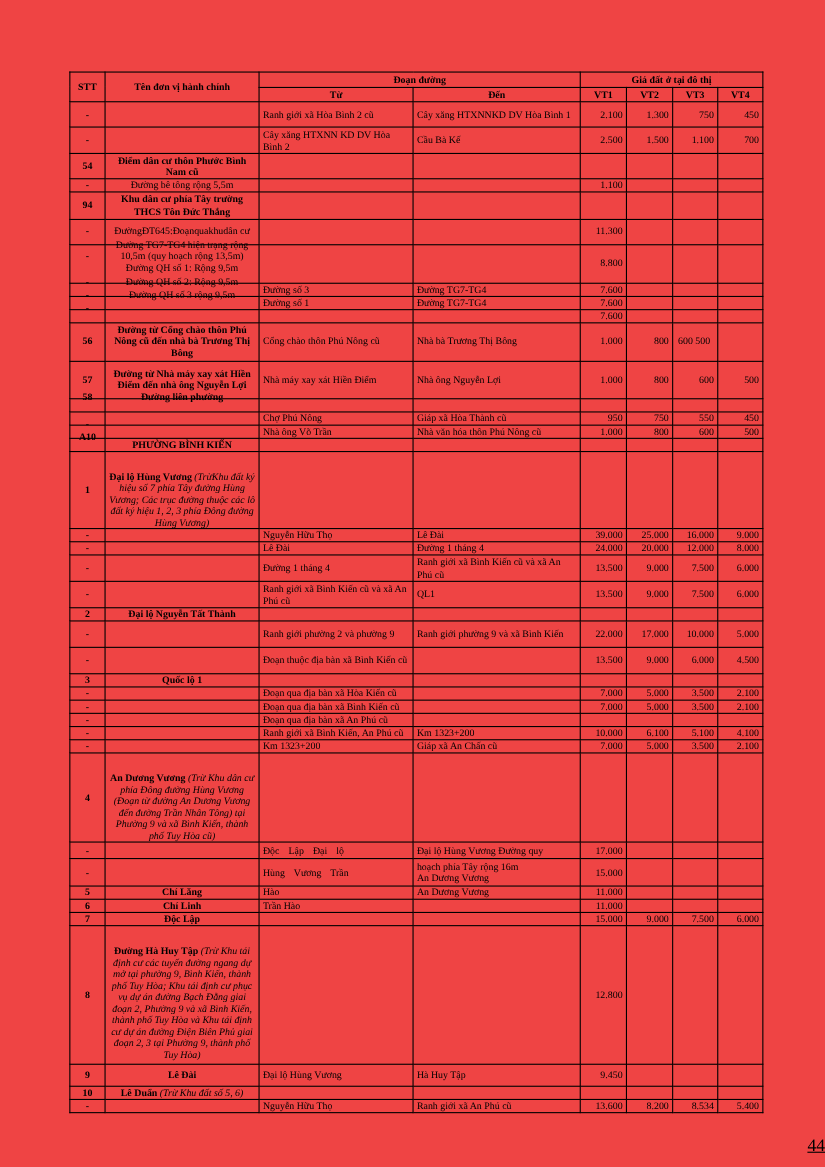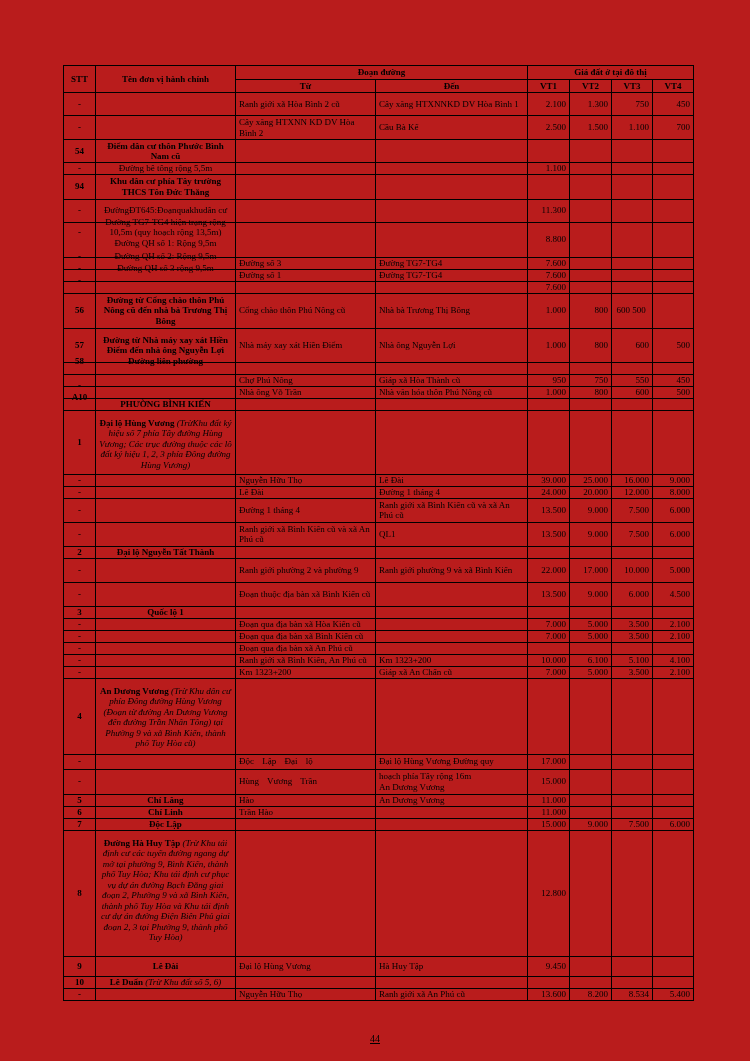--- a/index.html
+++ b/index.html
@@ -1,33 +1,33 @@
 <!DOCTYPE html>
 <html><head>
 <meta charset="utf-8">
 <style>
   html,body{margin:0;padding:0;background:#fff;}
-  .page{position:relative;width:750px;height:1061px;background:#b91c1c;overflow:hidden;
+  .page{position:relative;width:750px;height:1061px;background:#ef4444;overflow:hidden;
         font-family:"Liberation Serif","DejaVu Serif",serif;color:#000;}
   table.land{position:absolute;left:63px;top:65px;width:630px;border-collapse:collapse;table-layout:fixed;}
   table.land th, table.land td{border:1px solid #000;padding:0 3px;font-size:9px;line-height:10.5px;
         vertical-align:middle;overflow:visible;}
   table.land th{font-weight:bold;text-align:center;padding:1px 2px;}
   td.c-stt{text-align:center;font-weight:bold;}
   td.c-name div{white-space:pre-line;text-align:center;}
-  td.c-name.top{vertical-align:top;padding-top:7px;margin-left:39px;}
+  td.c-name.top{vertical-align:top;padding-top:17px;margin-left:39px;}
   td.c-txt{white-space:pre-line;text-align:left;}
   td.c-num{text-align:right;padding-right:3px;}
   td.c-num.left{text-align:center;padding-left:1px;}
   .b{font-weight:bold;}
   .note{font-style:italic;font-weight:normal;}
   .up{position:relative;top:-7px;display:inline-block;}
   td .upd{position:relative;top:-7px;}
   .spread{word-spacing:6px;}
-  .page-num{position:absolute;left:0;right:0;top:1033px;text-align:center;font-size:10px;text-decoration:underline;}
+  .page-num{position:absolute;left:0;right:0;top:1033px;text-align:right;font-size:16px;text-decoration:underline;}
 </style>
 </head>
 <body>
 
 <div class="page">
   <table class="land">
     <colgroup>
       <col style="width:32px">
         <col style="width:140px">
         <col style="width:140px">

